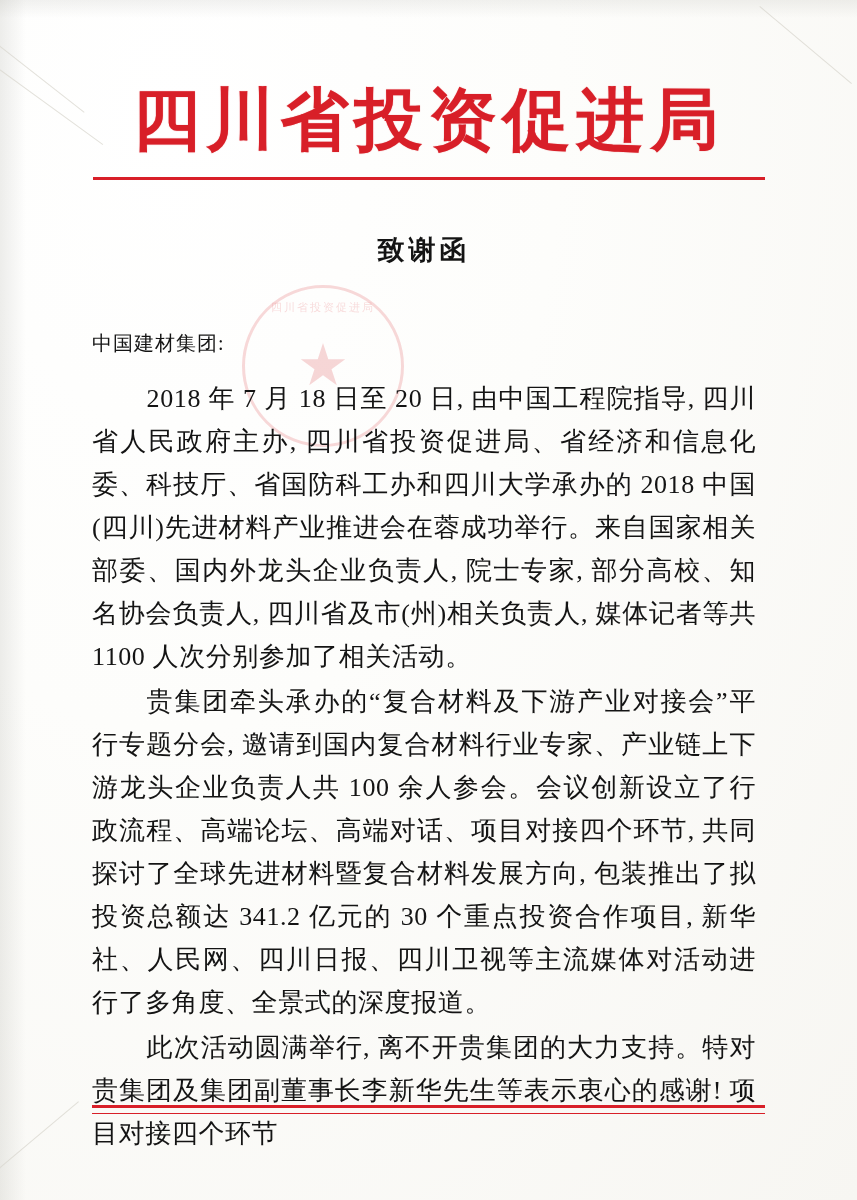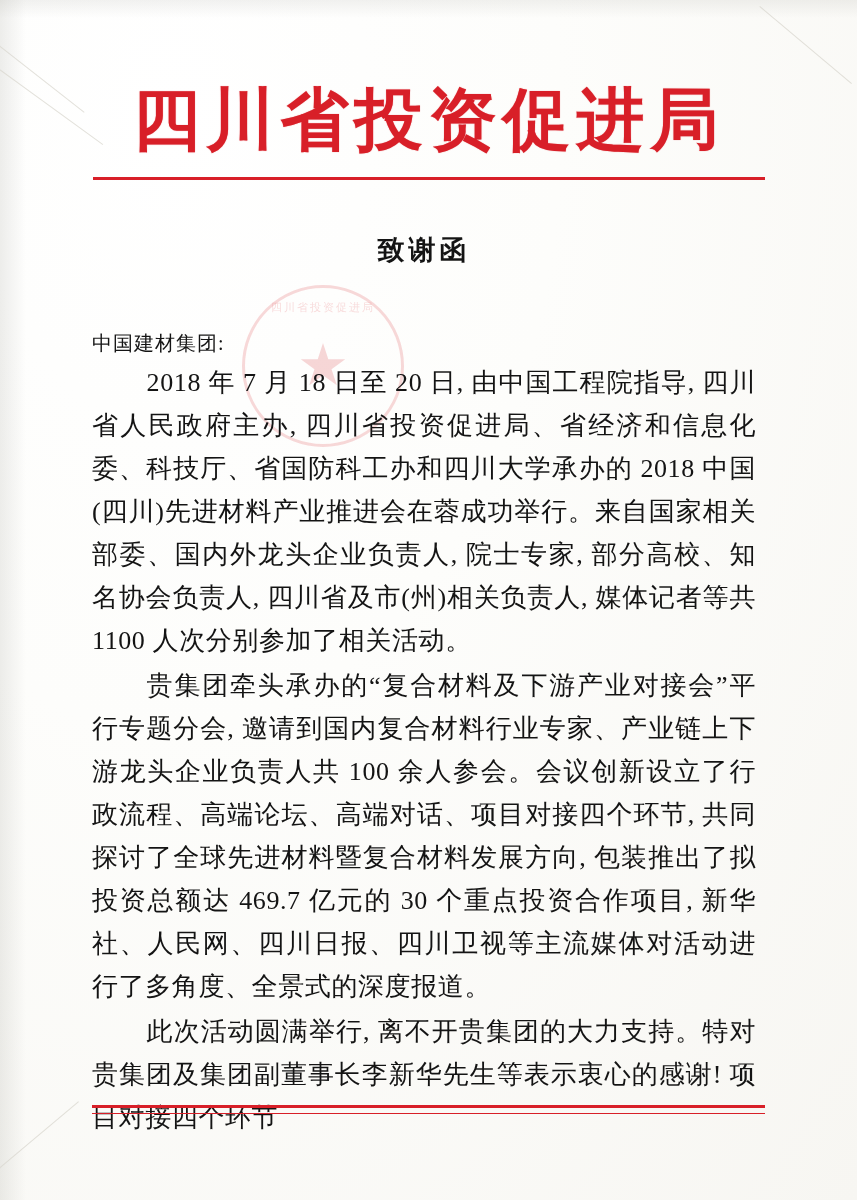--- a/index.html
+++ b/index.html
@@ -111,21 +111,21 @@
     text-align: center;
     font-family: "DejaVu Serif", "Liberation Serif", serif;
     font-weight: bold;
     font-size: 27px;
     letter-spacing: 4px;
     margin-bottom: 62px;
   }
   #salutation {
     font-size: 20px;
     letter-spacing: 1px;
-    margin-bottom: 4px;
+    margin-bottom: 20px;
   }
   .para {
     font-size: 26px;
     line-height: 43px;
     text-align: justify;
     text-justify: inter-ideograph;
     text-indent: 2.1em;
     letter-spacing: .6px;
     margin: 0 0 2px 0;
   }
@@ -160,21 +160,21 @@
 
   <div id="seal">
     <div class="seal-text">四川省投资促进局</div>
     <div class="star">★</div>
   </div>
 
   <div id="doc-body">
     <div id="doc-title">致谢函</div>
     <div id="salutation">中国建材集团:</div>
     <p class="para">2018 年 7 月 18 日至 20 日, 由中国工程院指导, 四川省人民政府主办, 四川省投资促进局、省经济和信息化委、科技厅、省国防科工办和四川大学承办的 2018 中国(四川)先进材料产业推进会在蓉成功举行。来自国家相关部委、国内外龙头企业负责人, 院士专家, 部分高校、知名协会负责人, 四川省及市(州)相关负责人, 媒体记者等共 1100 人次分别参加了相关活动。</p>
-    <p class="para">贵集团牵头承办的“复合材料及下游产业对接会”平行专题分会, 邀请到国内复合材料行业专家、产业链上下游龙头企业负责人共 100 余人参会。会议创新设立了行政流程、高端论坛、高端对话、项目对接四个环节, 共同探讨了全球先进材料暨复合材料发展方向, 包装推出了拟投资总额达 469.7 亿元的 30 个重点投资合作项目, 新华社、人民网、四川日报、四川卫视等主流媒体对活动进行了多角度、全景式的深度报道。</p>
+    <p class="para">贵集团牵头承办的“复合材料及下游产业对接会”平行专题分会, 邀请到国内复合材料行业专家、产业链上下游龙头企业负责人共 100 余人参会。会议创新设立了行政流程、高端论坛、高端对话、项目对接四个环节, 共同探讨了全球先进材料暨复合材料发展方向, 包装推出了拟投资总额达 341.2 亿元的 30 个重点投资合作项目, 新华社、人民网、四川日报、四川卫视等主流媒体对活动进行了多角度、全景式的深度报道。</p>
     <p class="para">此次活动圆满举行, 离不开贵集团的大力支持。特对贵集团及集团副董事长李新华先生等表示衷心的感谢! 项目对接四个环节</p>
   </div>
 
   <div id="footer-rules">
     <div class="r1"></div>
     <div class="r2"></div>
   </div>
 
 </div>
 

